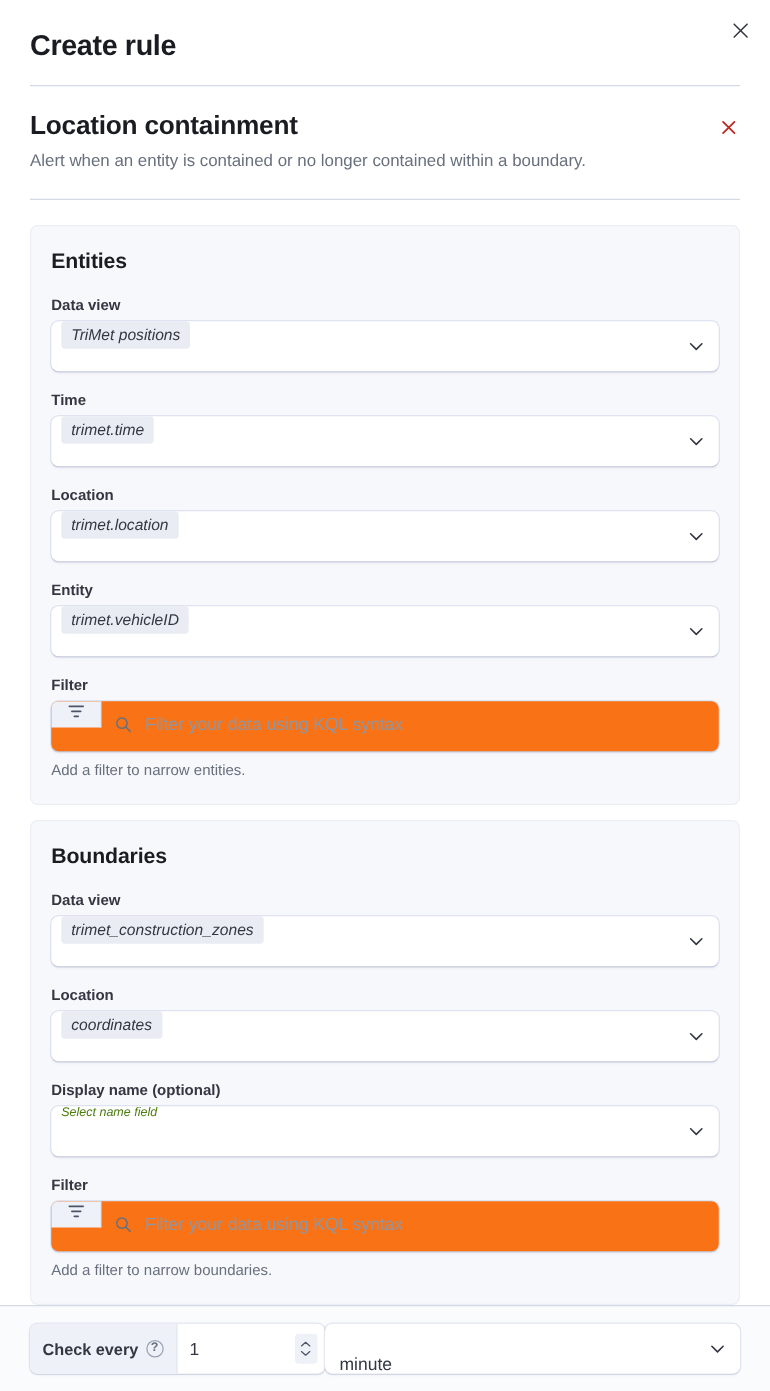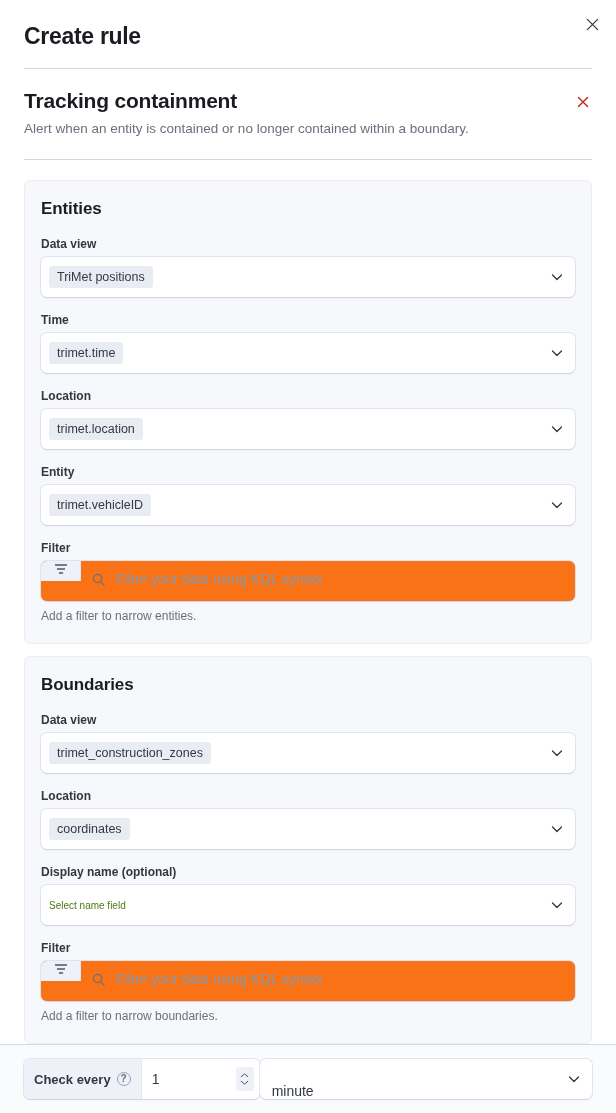--- a/index.html
+++ b/index.html
@@ -119,24 +119,25 @@
     color: #343741;
     margin-bottom: 4px;
     display: block;
   }
   .combo {
     position: relative;
     background: #ffffff;
     border-radius: 6px;
     height: 40px;
     display: flex;
-    align-items: center;
+    align-items: flex-start;
     padding: 0 34px 0 8px;
     box-shadow: 0 0 0 1px rgba(17,43,134,0.10), 0 1px 1px -1px rgba(152,162,179,0.2), 0 2px 2px -1px rgba(152,162,179,0.2);
     cursor: pointer;
+    font-style: italic;
   }
   .pill {
     display: inline-flex;
     align-items: center;
     height: 22px;
     padding: 0 8px;
     background: #e9edf3;
     border-radius: 3px;
     font-size: 12.5px;
     color: #343741;
@@ -312,21 +313,21 @@
       </span>
     </div>
   </div>
 
   <div class="flyout-body">
     <div class="scroll-area">
 
       <div class="top-rule"></div>
 
       <div class="section-head">
-        <h2 class="section-title">Tracking containment</h2>
+        <h2 class="section-title">Location containment</h2>
         <p class="section-sub">Alert when an entity is contained or no longer contained within a boundary.</p>
         <div class="remove-x">
           <span>
             <svg width="14" height="14" viewBox="0 0 16 16" fill="none" xmlns="http://www.w3.org/2000/svg">
               <path d="M2.8 2.8L13.2 13.2M13.2 2.8L2.8 13.2" stroke="currentColor" stroke-width="1.6" stroke-linecap="round"></path>
             </svg>
           </span>
         </div>
       </div>
 

